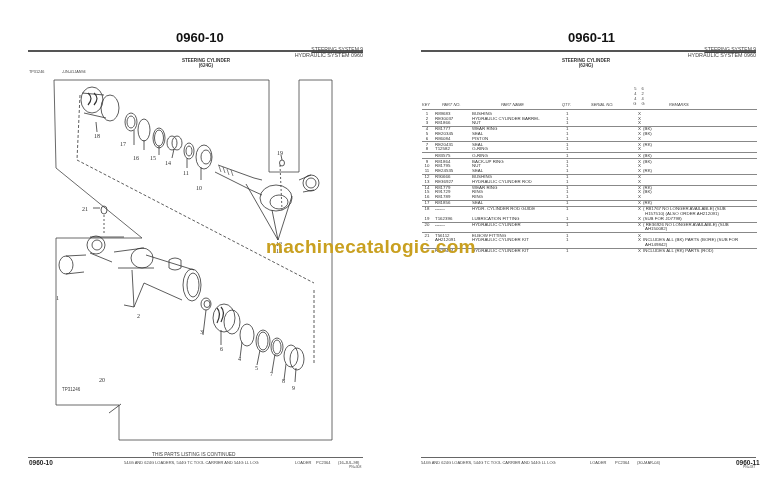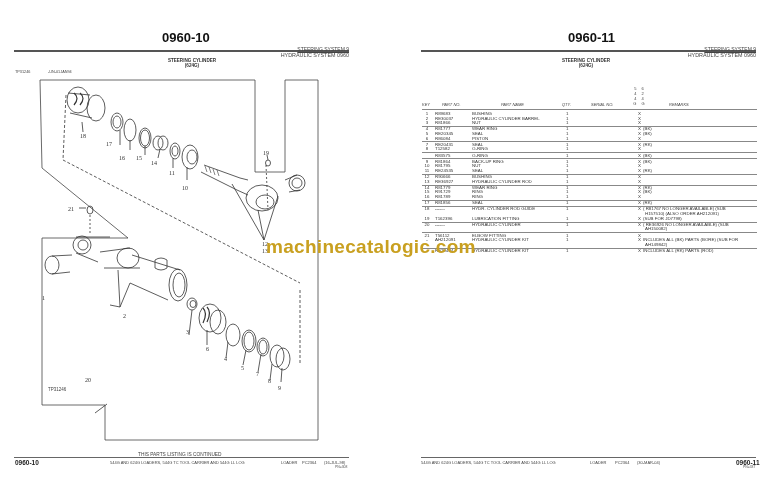--- a/index.html
+++ b/index.html
@@ -1,20 +1,20 @@
 <!DOCTYPE html>
 <html><head>
 <meta charset="utf-8">
 <style>
   * { box-sizing: border-box; margin: 0; padding: 0; }
   html, body { width: 768px; height: 497px; background: #ffffff; overflow: hidden; }
   body { position: relative; font-family: "Liberation Sans", sans-serif; color: #222; }
 
   .page { position: absolute; top: 0; height: 497px; }
-  .page-left { left: 0; width: 384px; }
+  .page-left { left: 14px; width: 384px; }
   .page-right { left: 384px; width: 384px; }
 
   .page-number-title { position: absolute; top: 30px; font-weight: bold; font-size: 13px; color: #111; }
   .page-left .page-number-title { left: 162px; }
   .page-right .page-number-title { left: 184px; }
 
   .header-rule { position: absolute; top: 50px; height: 1.5px; background: #555; }
   .page-left .header-rule { left: 14px; width: 335px; }
   .page-right .header-rule { left: 37px; width: 335px; }
 

